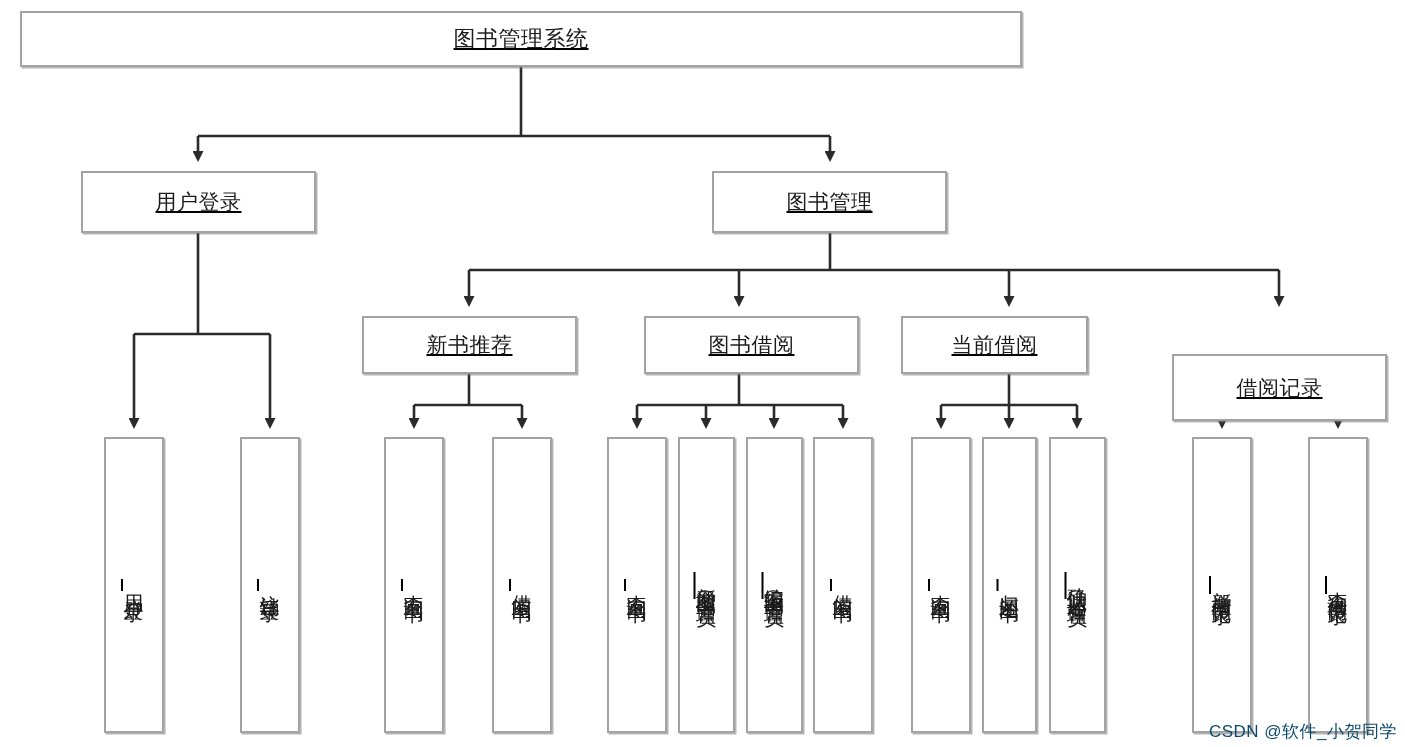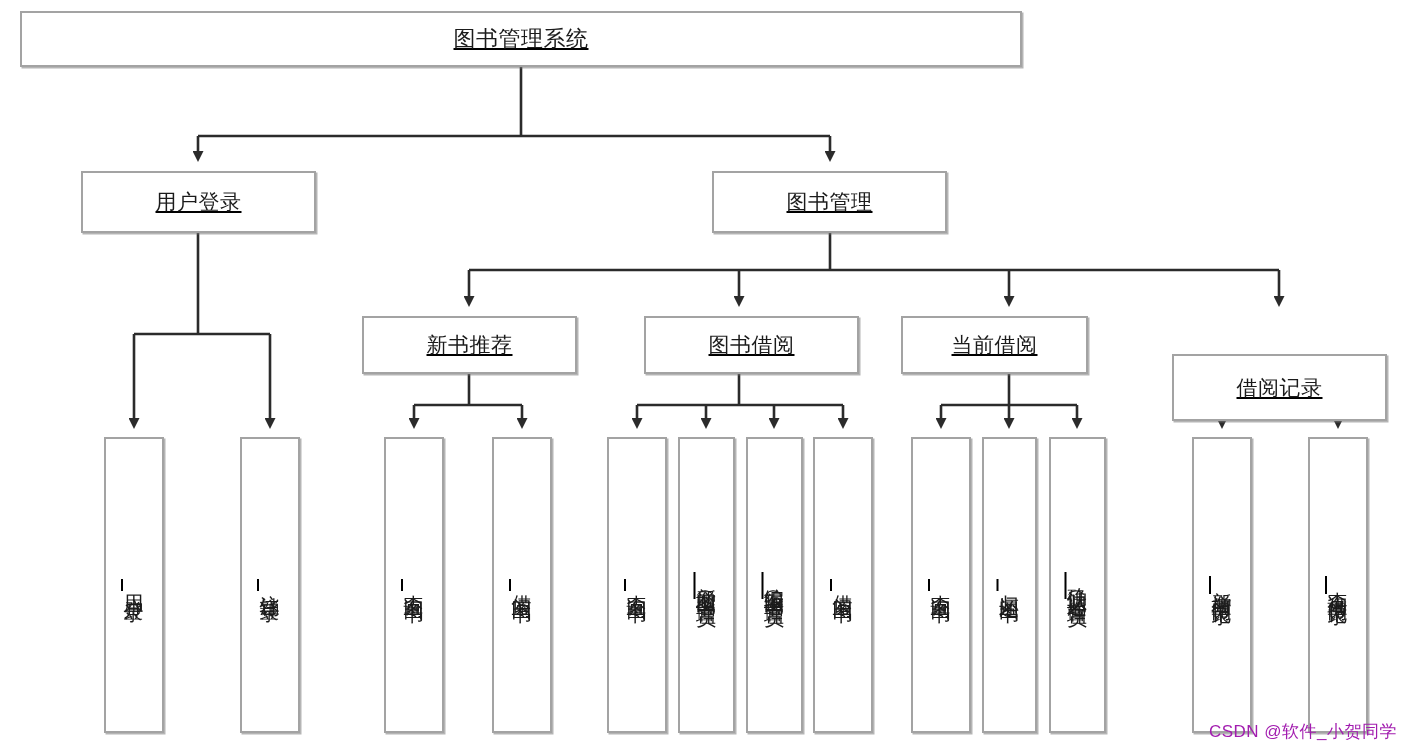--- a/index.html
+++ b/index.html
@@ -58,21 +58,21 @@
     text-orientation: upright;
     font-size: 20px;
     letter-spacing: 3px;
     line-height: 1;
   }
   .watermark {
     position: absolute;
     right: 8px;
     bottom: 4px;
     font-size: 17px;
-    color: #a21caf;
+    color: #0c4a6e;
     letter-spacing: 0.5px;
     z-index: 3;
     white-space: nowrap;
   }
 </style>
 </head>
 <body>
 
 <div id="diagram-root">
 

